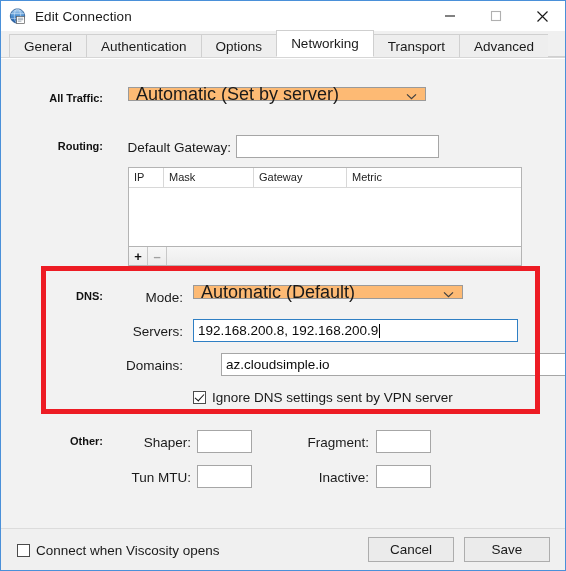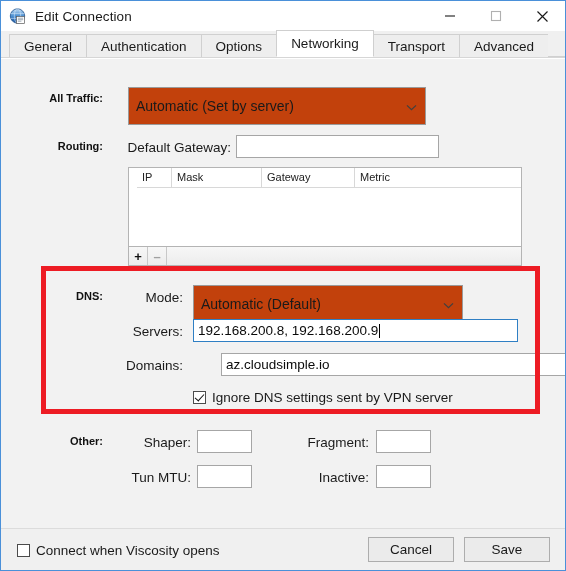--- a/index.html
+++ b/index.html
@@ -130,24 +130,24 @@
     font-size: 13.5px;
     color: #1a1a1a;
     text-align: right;
     white-space: nowrap;
   }
 
   
   .combo {
     position: absolute;
     box-sizing: border-box;
-    background: #c2410c;
+    background: #fdba74;
     border: 1px solid #9a9a9a;
-    height: 38px;
-    font-size: 14px;
+    height: 14px;
+    font-size: 18px;
     color: #1a1a1a;
     display: flex;
     align-items: center;
     padding-left: 7px;
     cursor: default;
   }
   .combo .chev {
     margin-left: auto;
     margin-right: 8px;
     display: block;
@@ -179,21 +179,20 @@
     margin-left: 1px;
     vertical-align: middle;
   }
 
   
   .table-wrap {
     position: absolute;
     box-sizing: border-box;
     background: #ffffff;
     border: 1px solid #b4b4b4;
-    padding-left: 8px;
   }
   .table-head {
     height: 19px;
     display: flex;
     border-bottom: 1px solid #d8d8d8;
     background: #ffffff;
   }
   .th {
     font-size: 11px;
     color: #222;

